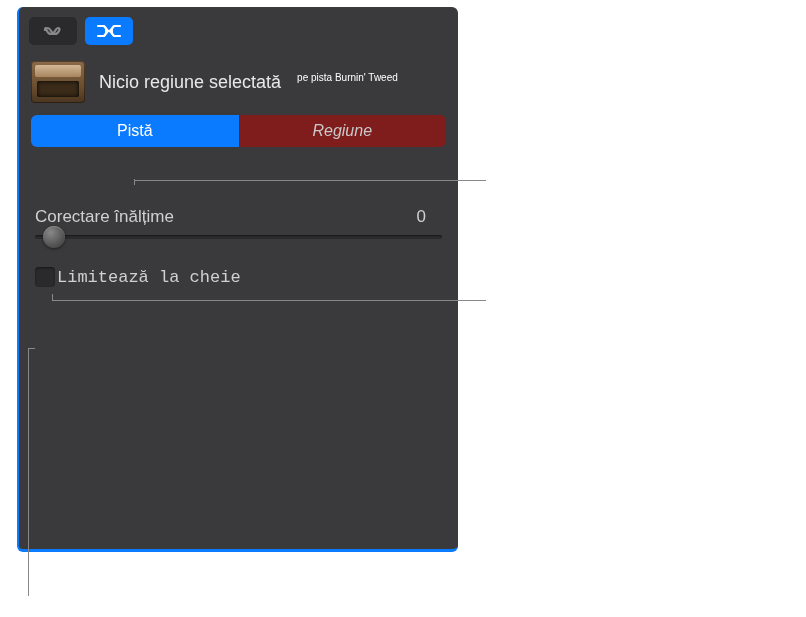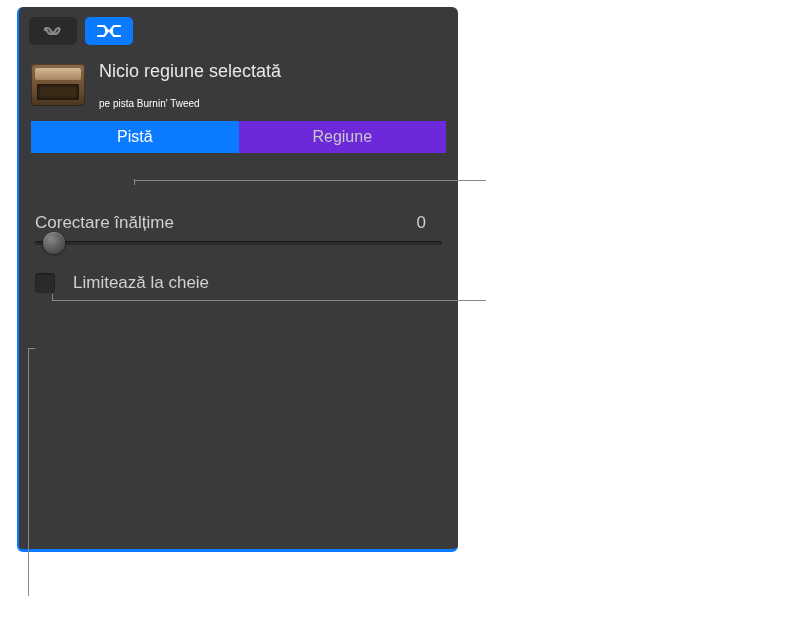--- a/index.html
+++ b/index.html
@@ -84,55 +84,56 @@
       top: 20px;
       left: 6px;
       right: 6px;
       bottom: 6px;
       background: #3a2a18;
       border-radius: 2px;
       box-shadow: inset 0 0 4px #000;
     }
     .header-text {
       display: flex;
-      flex-direction: column;
+      flex-direction: row;
       gap: 16px;
     }
     .header-title {
       color: #e8e8e8;
       font-size: 18px;
       font-weight: 500;
     }
     .header-subtitle {
       color: #ffffff;
       font-size: 10px;
     }
     .segmented {
       display: flex;
       margin: 0 12px 12px 12px;
-      background: #6d28d9;
-      border-radius: 0;
+      background: #7f1d1d;
+      border-radius: 6px;
       overflow: hidden;
       height: 32px;
     }
     .segment {
       flex: 1;
       display: flex;
       align-items: center;
       justify-content: center;
       font-size: 16px;
       cursor: pointer;
     }
     .segment-active {
       background: #0a7aff;
       color: #fff;
       font-weight: 500;
     }
     .segment-inactive {
       color: #c8c8c8;
+      font-style: italic;
     }
     .param-row {
       display: flex;
       justify-content: space-between;
       align-items: center;
       padding: 48px 32px 8px 16px;
     }
     .param-label {
       color: #d0d0d0;
       font-size: 17px;
@@ -159,22 +160,23 @@
       background: radial-gradient(circle at 35% 30%, #888 0%, #555 60%, #3a3a3a 100%);
       border-radius: 50%;
       top: -9px;
       left: 8px;
       box-shadow: 0 1px 3px rgba(0,0,0,0.5), inset 0 1px 1px rgba(255,255,255,0.2);
       cursor: pointer;
     }
     .checkbox-row {
       display: flex;
       align-items: flex-end;
-      gap: 18px;
+      gap: 2px;
       padding: 8px 16px;
+      font-family: Liberation Mono, monospace;
     }
     .checkbox {
       width: 20px;
       height: 20px;
       background: #2a2a2c;
       border-radius: 4px;
       box-shadow: inset 0 1px 2px rgba(0,0,0,0.5);
       cursor: pointer;
     }
     .checkbox-label {

